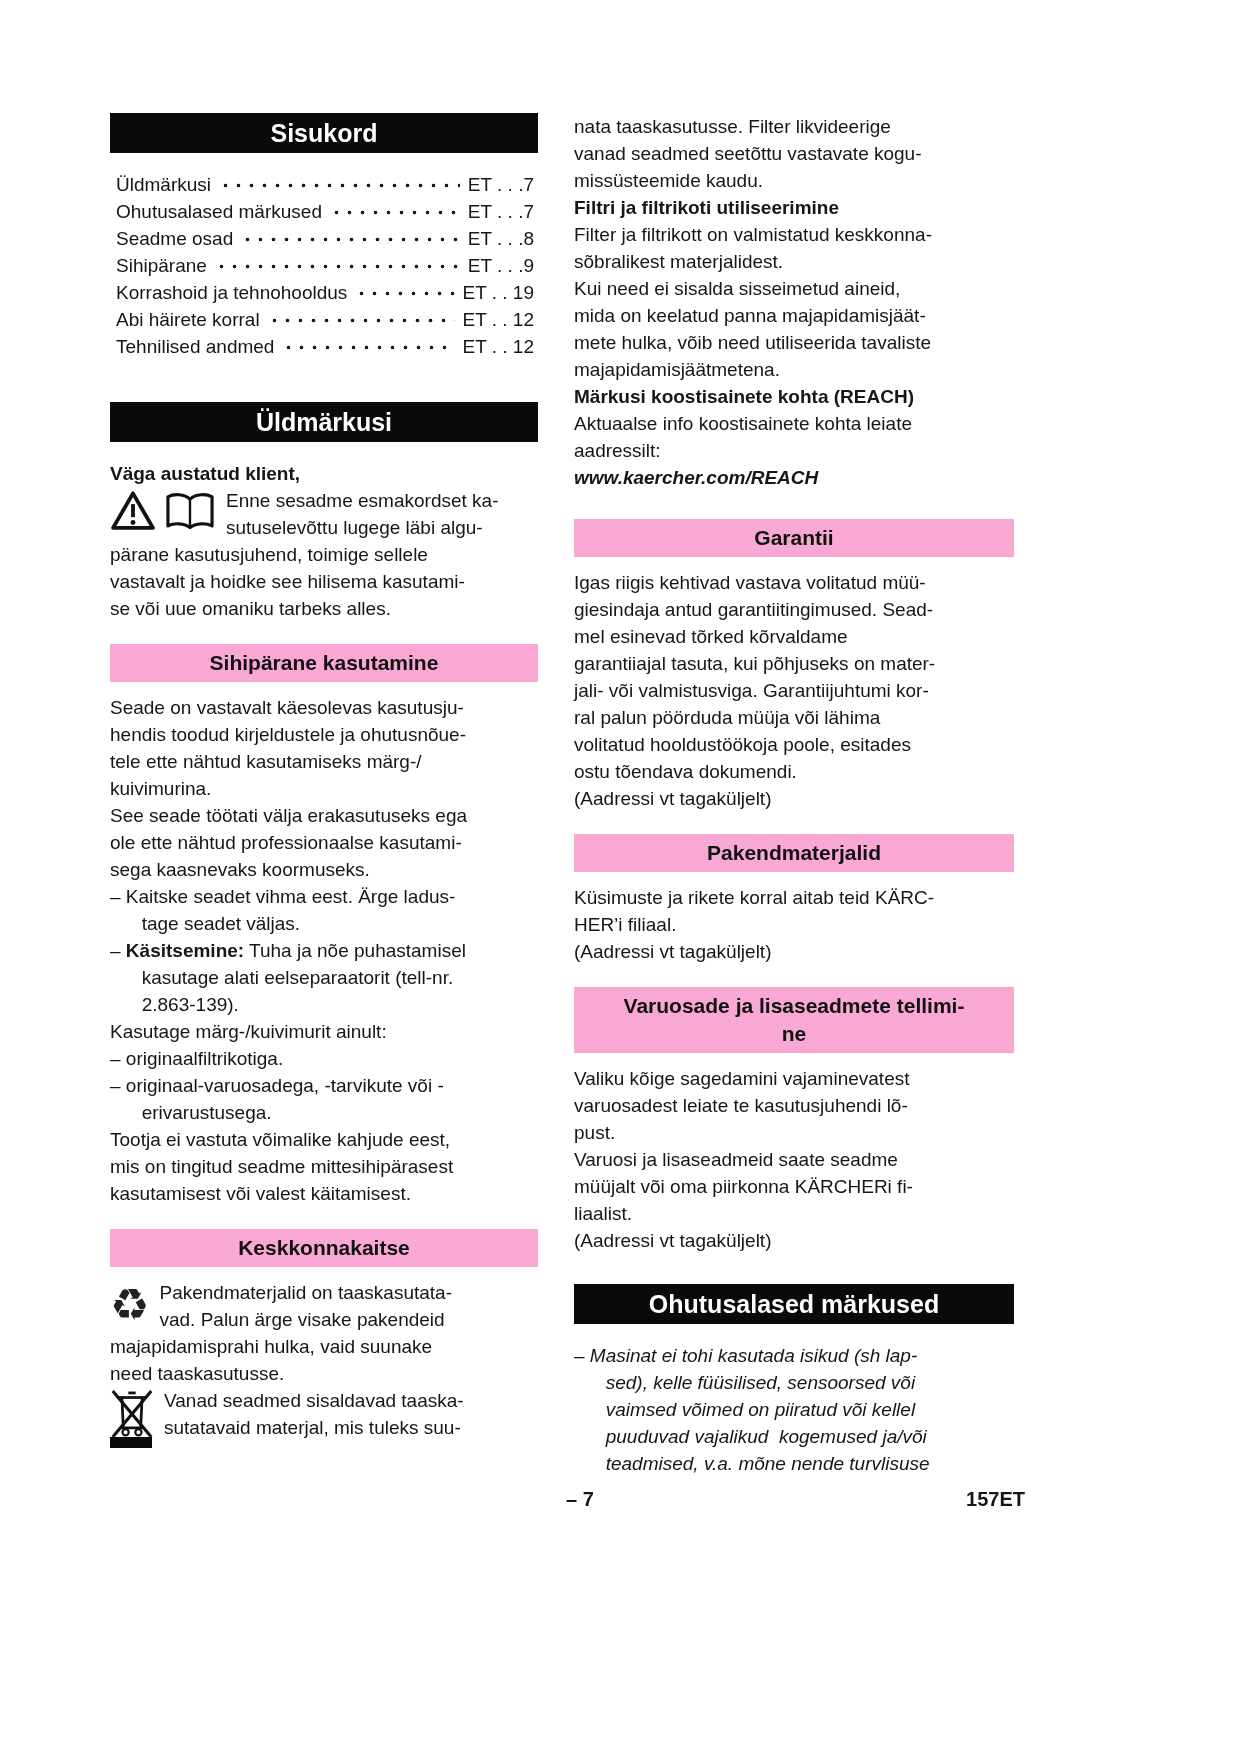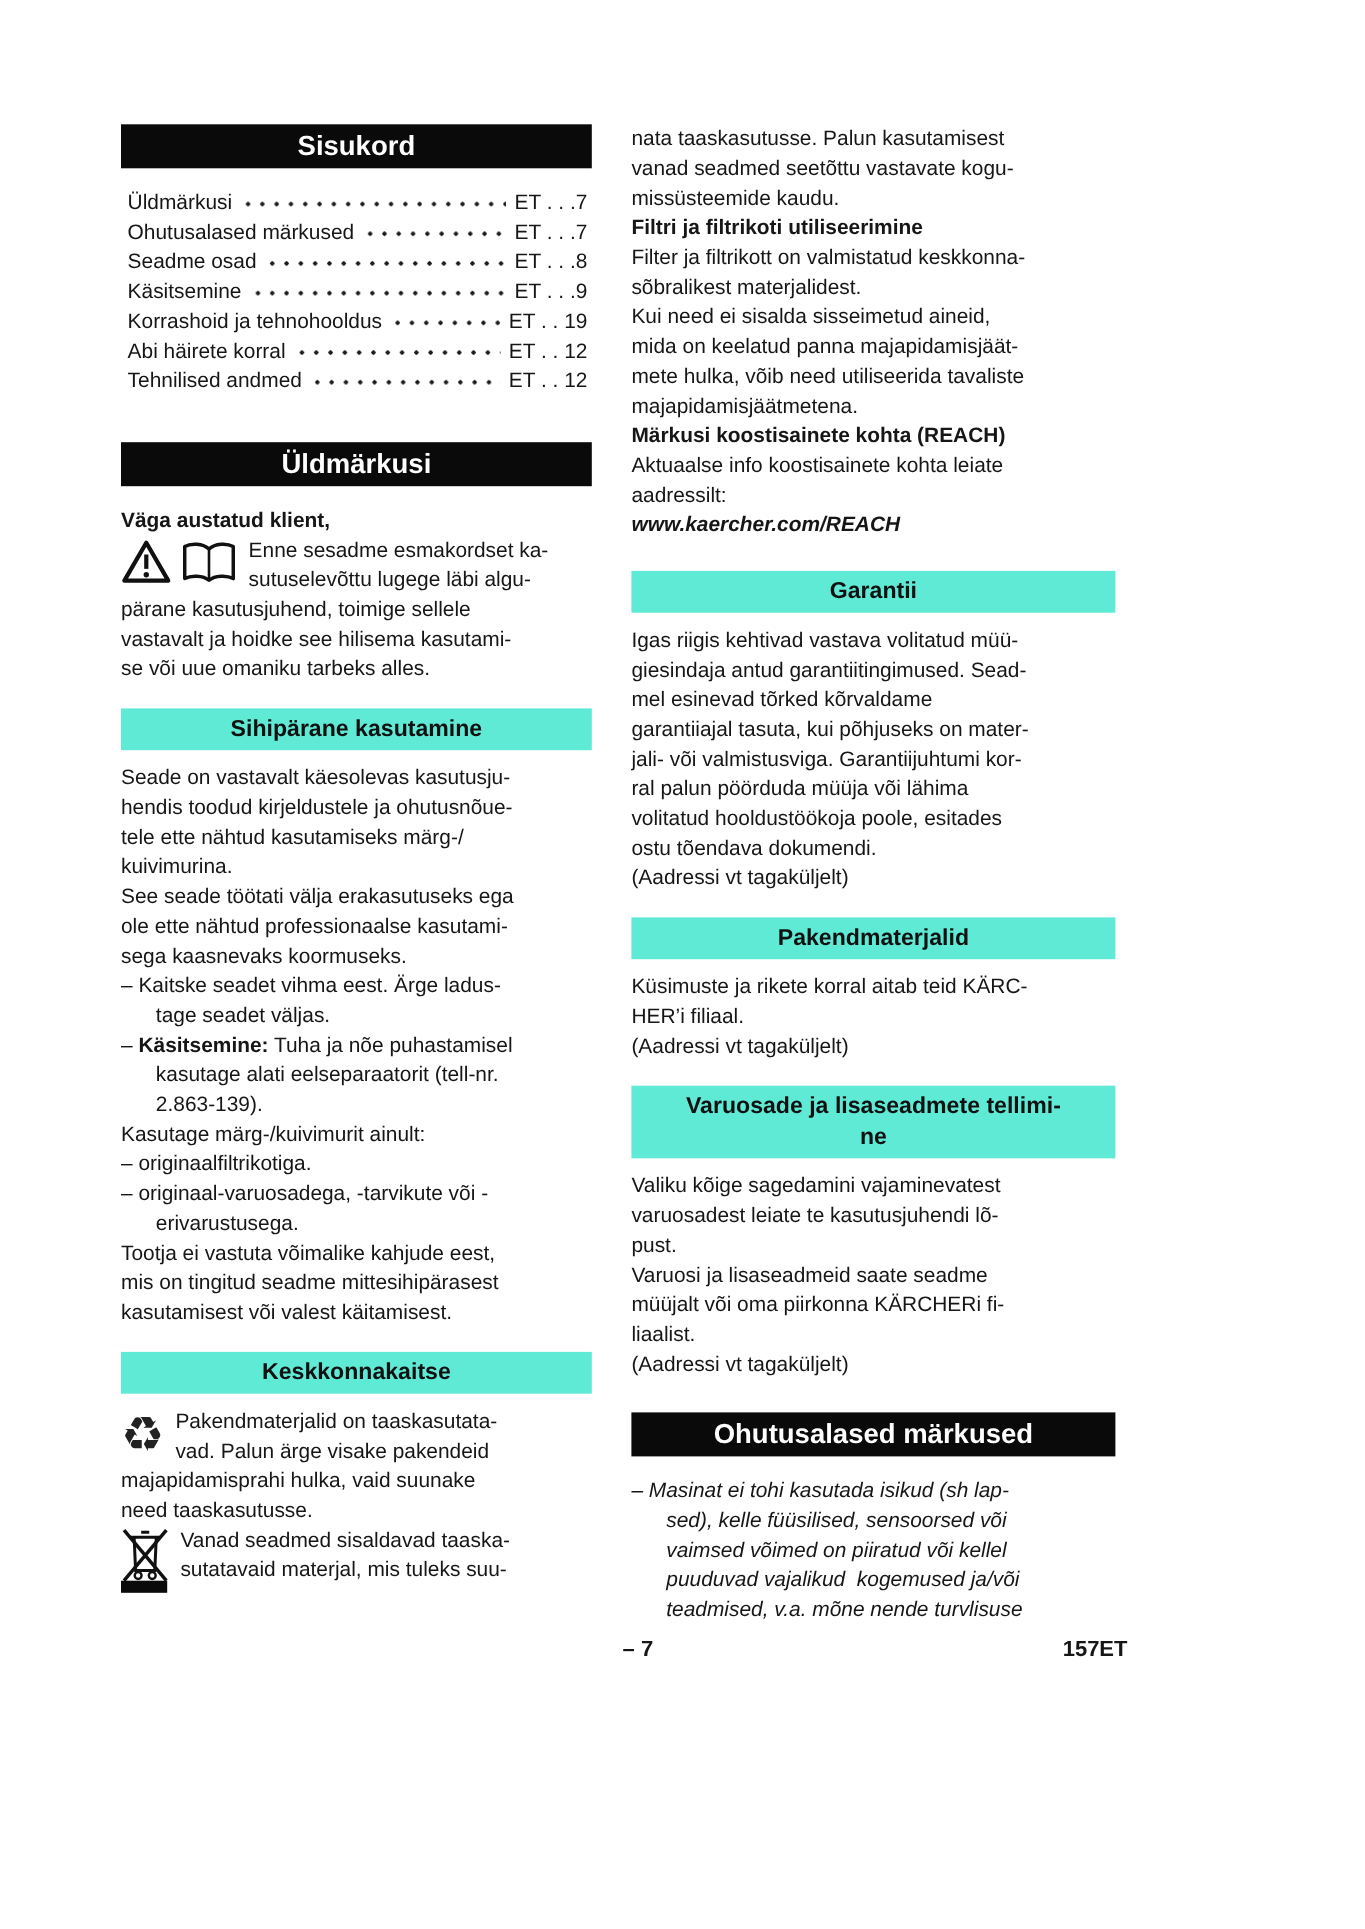--- a/index.html
+++ b/index.html
@@ -24,21 +24,21 @@
   .h1{
     background:#0a0a0a;color:#ffffff;
     font-weight:bold;font-size:25px;
     height:40px;line-height:40px;
     text-align:center;
     margin:42px 0 18px 0;
     clear:both;
   }
   .h1.first{margin-top:0;}
   .h2{
-    background:#5eead4;color:#111111;
+    background:#f9a8d4;color:#111111;
     font-weight:bold;font-size:21px;
     text-align:center;
     padding:5px 4px;
     line-height:28px;
     margin:22px 0 12px 0;
     white-space:pre-line;
     clear:both;
   }
   .para{
     font-size:19px;line-height:27px;
@@ -113,21 +113,21 @@
           <span class="toc-label">Ohutusalased märkused</span>
           <span class="leader"></span>
           <span class="toc-ref">ET . . .7</span>
         </div>
         <div class="toc-row">
           <span class="toc-label">Seadme osad</span>
           <span class="leader"></span>
           <span class="toc-ref">ET . . .8</span>
         </div>
         <div class="toc-row">
-          <span class="toc-label">Käsitsemine</span>
+          <span class="toc-label">Sihipärane</span>
           <span class="leader"></span>
           <span class="toc-ref">ET . . .9</span>
         </div>
         <div class="toc-row">
           <span class="toc-label">Korrashoid ja tehnohooldus</span>
           <span class="leader"></span>
           <span class="toc-ref">ET . . 19</span>
         </div>
         <div class="toc-row">
           <span class="toc-label">Abi häirete korral</span>
@@ -211,21 +211,21 @@
           </svg>
         </span>
         <p class="para">Vanad seadmed sisaldavad taaska-
 sutatavaid materjal, mis tuleks suu-</p>
       </div>
 
     </div>
 
     <div class="col col-right">
 
-      <p class="para">nata taaskasutusse. Palun kasutamisest
+      <p class="para">nata taaskasutusse. Filter likvideerige
 vanad seadmed seetõttu vastavate kogu-
 missüsteemide kaudu.</p>
       <p class="para bold">Filtri ja filtrikoti utiliseerimine</p>
       <p class="para">Filter ja filtrikott on valmistatud keskkonna-
 sõbralikest materjalidest.</p>
       <p class="para">Kui need ei sisalda sisseimetud aineid,
 mida on keelatud panna majapidamisjäät-
 mete hulka, võib need utiliseerida tavaliste
 majapidamisjäätmetena.</p>
       <p class="para bold">Märkusi koostisainete kohta (REACH)</p>

